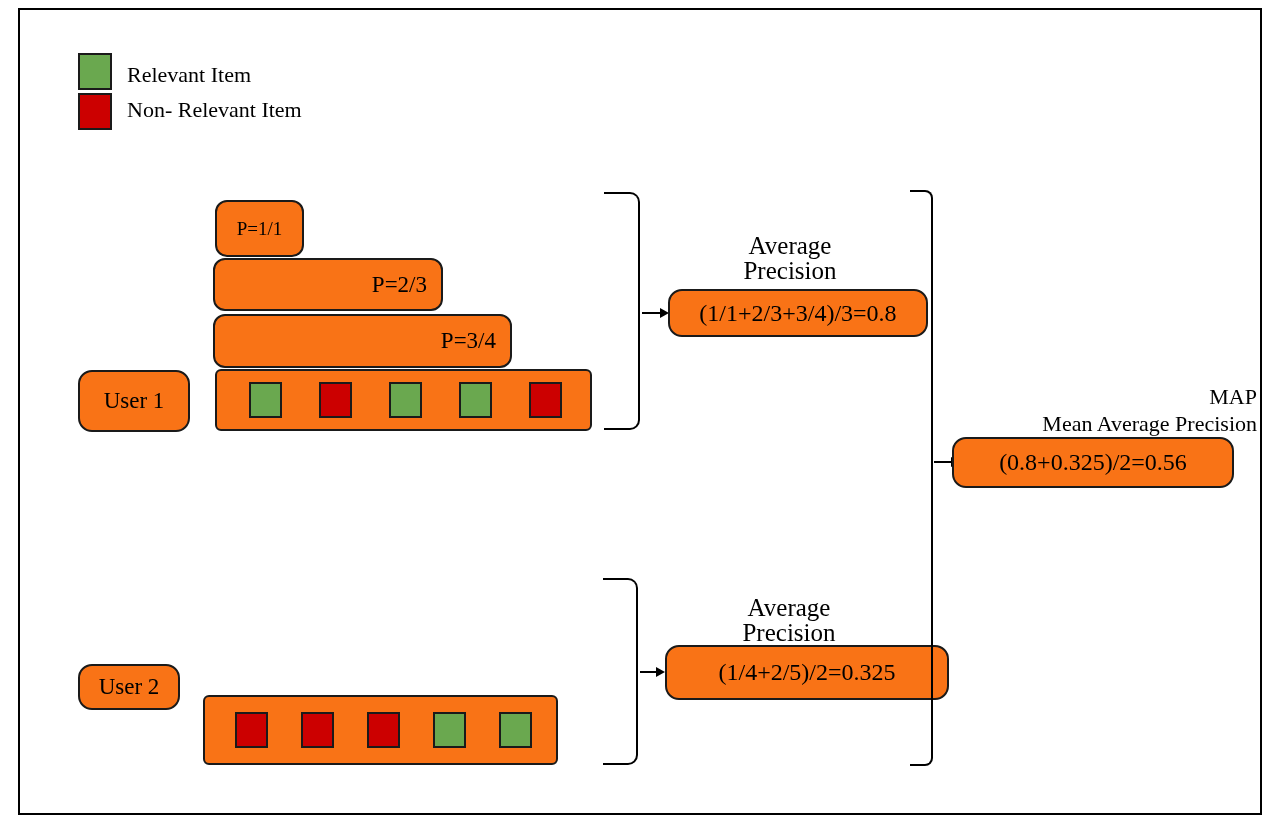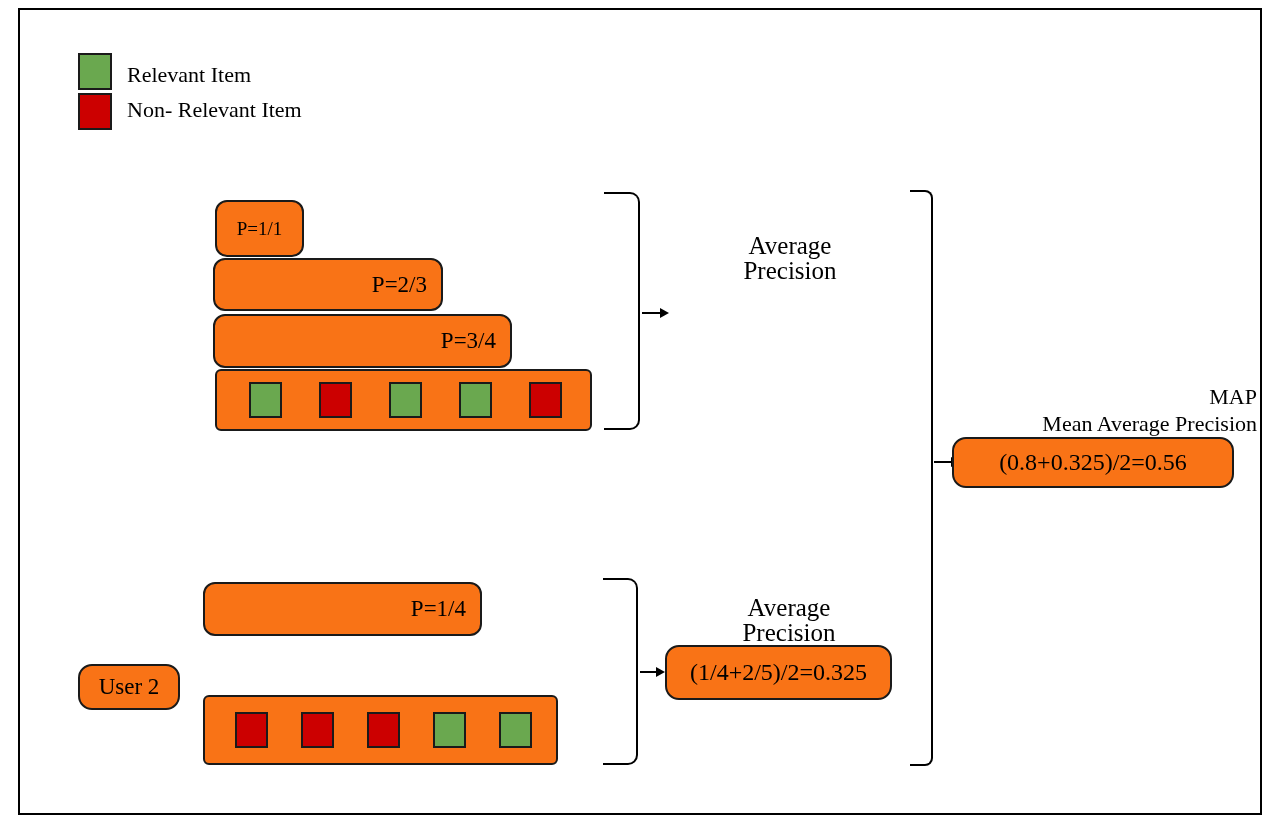--- a/index.html
+++ b/index.html
@@ -64,49 +64,50 @@
   <div class="box p-box right" style="left:213px; top:314px; width:299px; height:54px;">P=3/4</div>
 
   <div class="box item-row" style="left:215px; top:369px; width:377px; height:62px; padding-left:32px; gap:37px;">
     <span class="sq" style="background-color: rgb(106, 168, 79);"></span>
     <span class="sq" style="background-color: rgb(204, 0, 0);"></span>
     <span class="sq" style="background-color: rgb(106, 168, 79);"></span>
     <span class="sq" style="background-color: rgb(106, 168, 79);"></span>
     <span class="sq" style="background-color: rgb(204, 0, 0);"></span>
   </div>
 
+  <div class="box user-box" style="left:78px; top:370px; width:112px; height:62px;">User 1</div>
 
   <div class="bracket" style="left:604px; top:192px; width:36px; height:238px;"></div>
   <div class="arrow" style="left:642px; top:312px; width:19px;"></div>
 
   <div class="ap-title" style="left:690px; top:233px; width:200px;">
     <div>Average</div>
     <div>Precision</div>
   </div>
+  <div class="box ap-box" style="left:668px; top:289px; width:260px; height:48px;">(1/1+2/3+3/4)/3=0.8</div>
 
-  <div class="box p-box right" style="left:203px; top:582px; width:279px; height:54px;">P=1/4</div>
 
   <div class="box item-row" style="left:203px; top:695px; width:355px; height:70px; padding-left:30px; gap:33px;">
     <span class="sq" style="background-color: rgb(204, 0, 0);"></span>
     <span class="sq" style="background-color: rgb(204, 0, 0);"></span>
     <span class="sq" style="background-color: rgb(204, 0, 0);"></span>
     <span class="sq" style="background-color: rgb(106, 168, 79);"></span>
     <span class="sq" style="background-color: rgb(106, 168, 79);"></span>
   </div>
 
   <div class="box user-box" style="left:78px; top:664px; width:102px; height:46px;">User 2</div>
 
   <div class="bracket" style="left:603px; top:578px; width:35px; height:187px;"></div>
   <div class="arrow" style="left:640px; top:671px; width:17px;"></div>
 
   <div class="ap-title" style="left:689px; top:595px; width:200px;">
     <div>Average</div>
     <div>Precision</div>
   </div>
-  <div class="box ap-box" style="left:665px; top:645px; width:227px; height:55px;">(1/4+2/5)/2=0.325</div>
+  <div class="box ap-box" style="left:665px; top:645px; width:284px; height:55px;">(1/4+2/5)/2=0.325</div>
 
   <div class="bracket" style="left:910px; top:190px; width:23px; height:576px; border-radius:0 8px 8px 0;"></div>
   <div class="arrow" style="left:934px; top:461px; width:18px;"></div>
 
   <div class="map-title" style="left:947px; top:383px; width:310px;">
     <div>MAP</div>
     <div>Mean Average Precision</div>
   </div>
   <div class="box ap-box" style="left:952px; top:437px; width:282px; height:51px;">(0.8+0.325)/2=0.56</div>
 </div>

